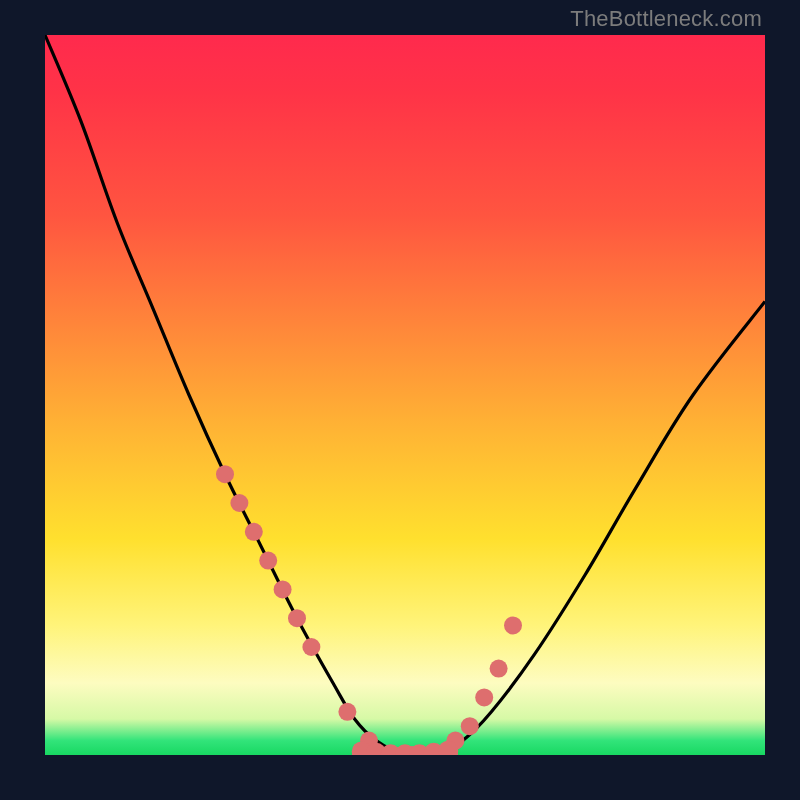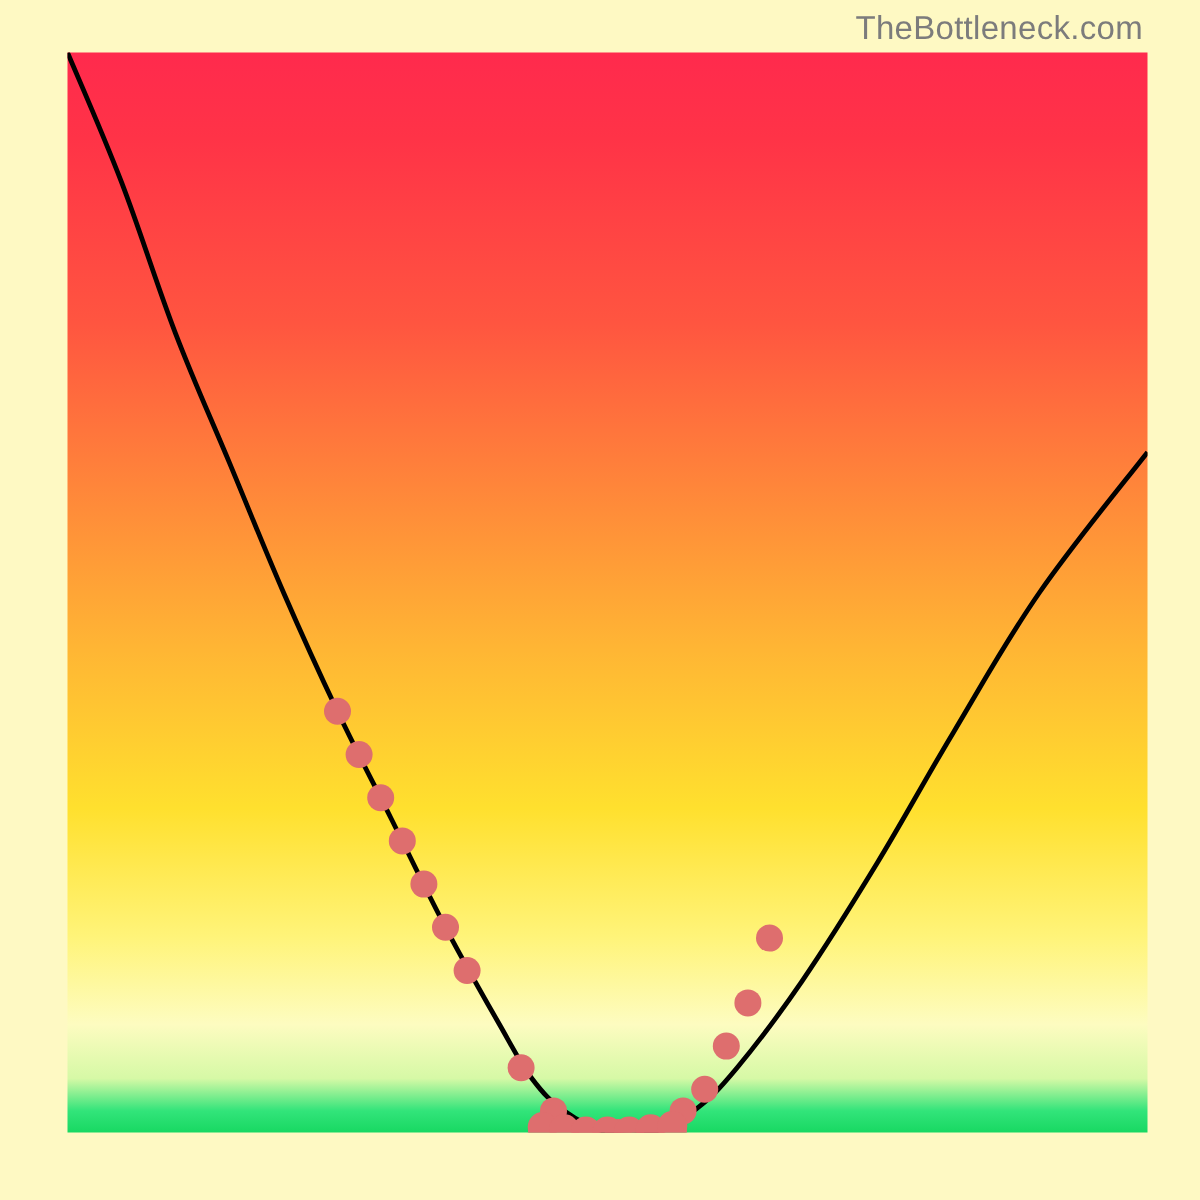--- a/index.html
+++ b/index.html
@@ -8,21 +8,21 @@
     width: 800px;
     height: 800px;
     overflow: hidden;
     background: #000;
     font-family: Arial, Helvetica, sans-serif;
   }
   .stage {
     position: relative;
     width: 800px;
     height: 800px;
-    background: #fef9c3;
+    background: #0f172a;
   }
   .plot-area {
     position: absolute;
     left: 45px;
     top: 35px;
     width: 720px;
     height: 720px;
     
     background: linear-gradient(
       to bottom,

